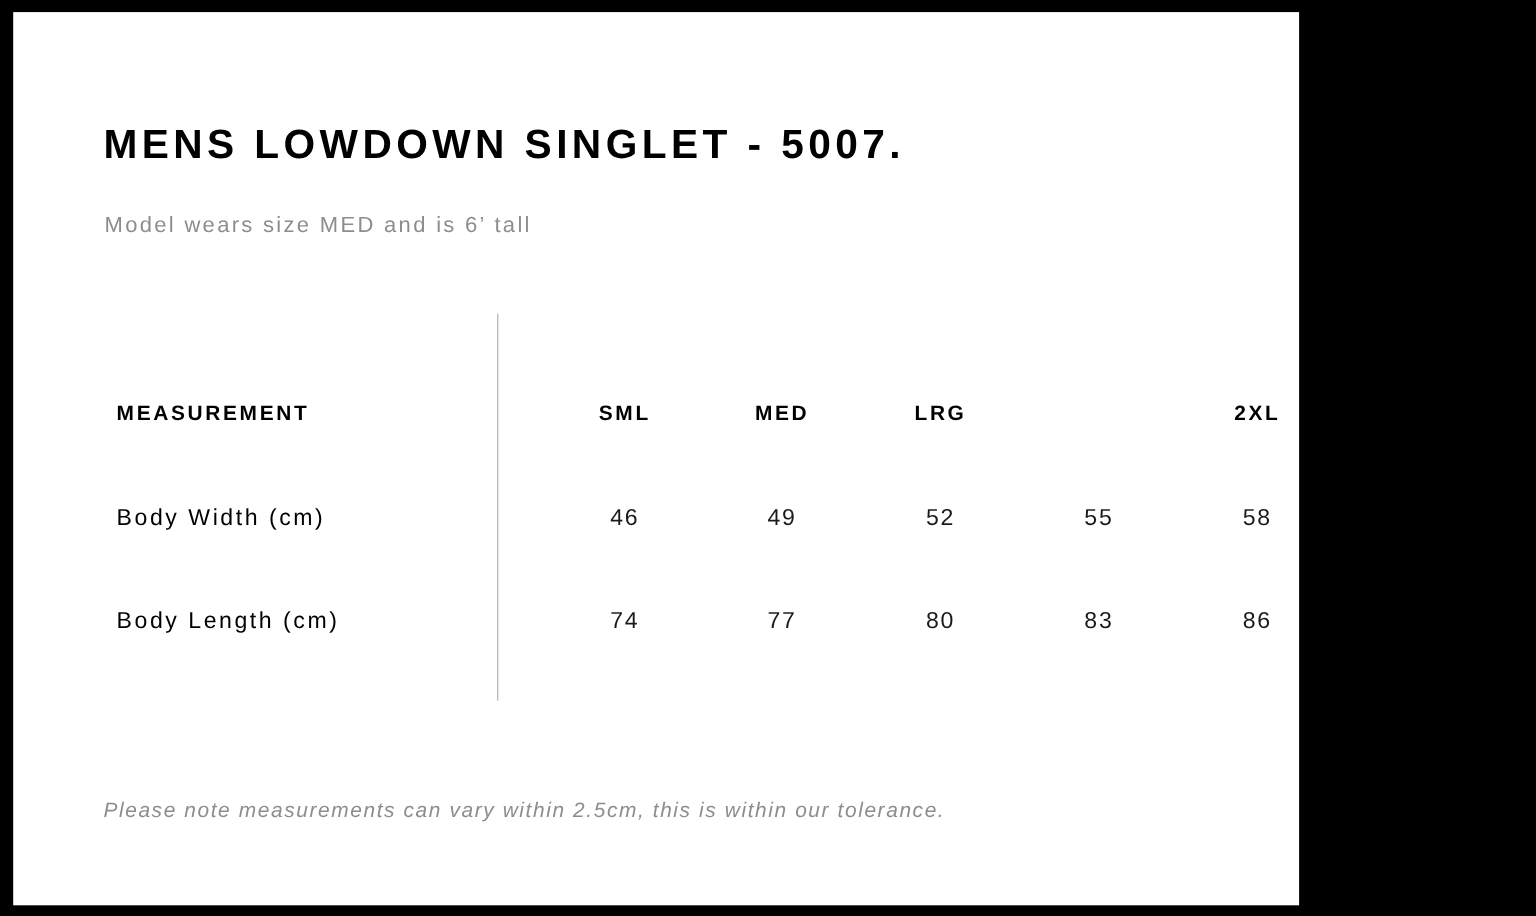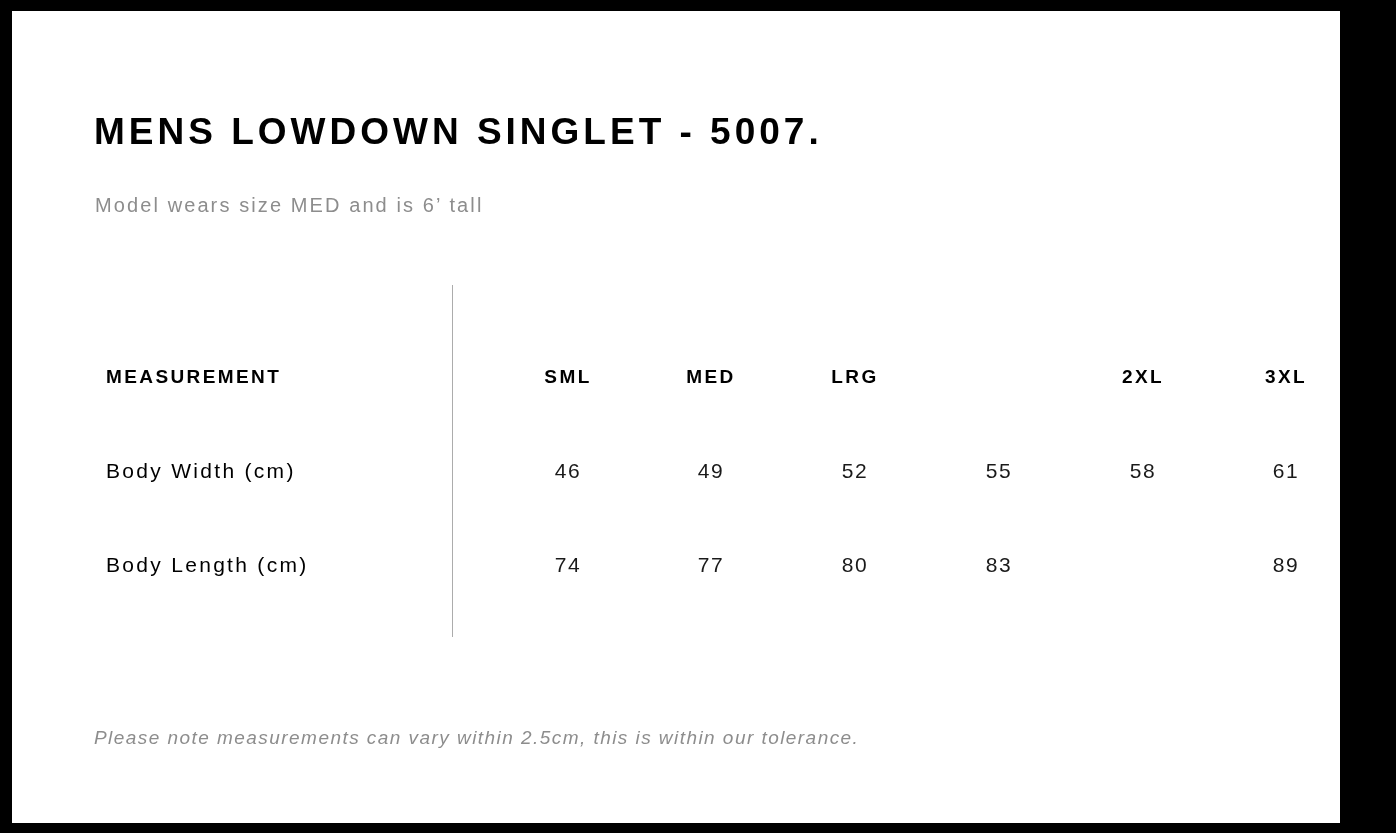--- a/index.html
+++ b/index.html
@@ -22,21 +22,21 @@
     top: 0;
     width: 1396px;
     height: 833px;
     background: #000000;
     box-sizing: border-box;
   }
   .page {
     position: absolute;
     left: 12px;
     top: 11px;
-    width: 1328px;
+    width: 1169px;
     height: 812px;
     background: #ffffff;
     box-sizing: border-box;
     overflow: hidden;
   }
 
   
   .title {
     position: absolute;
     left: 82px;
@@ -189,20 +189,21 @@
         <div class="cell c4">58</div>
         <div class="cell c5">61</div>
       </div>
 
       <div class="row data-row data-row-1">
         <div class="row-label">Body Length (cm)</div>
         <div class="cell c0">74</div>
         <div class="cell c1">77</div>
         <div class="cell c2">80</div>
         <div class="cell c3">83</div>
+        <div class="cell c4">86</div>
         <div class="cell c5">89</div>
       </div>
 
     </div>
 
     <p class="footnote">Please note measurements can vary within 2.5cm, this is within our tolerance.</p>
 
   </div>
 </div>
 

